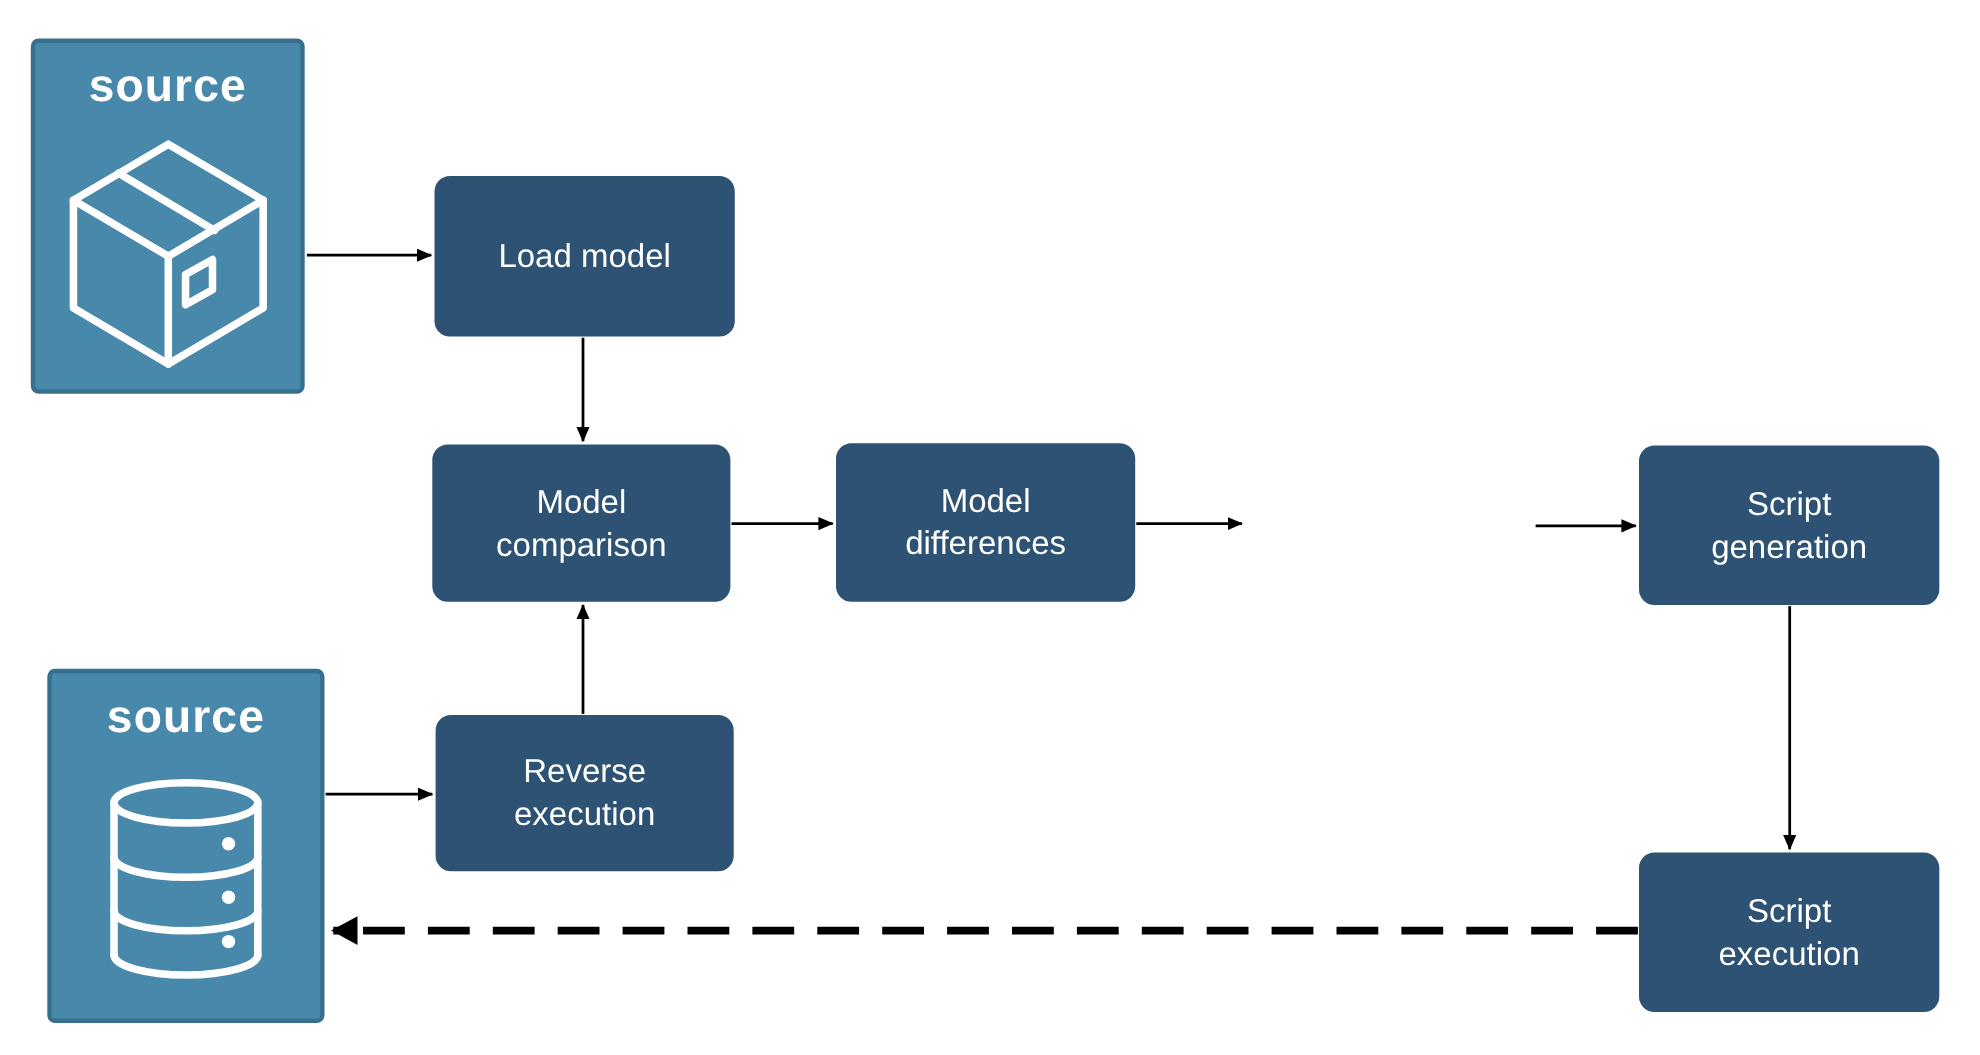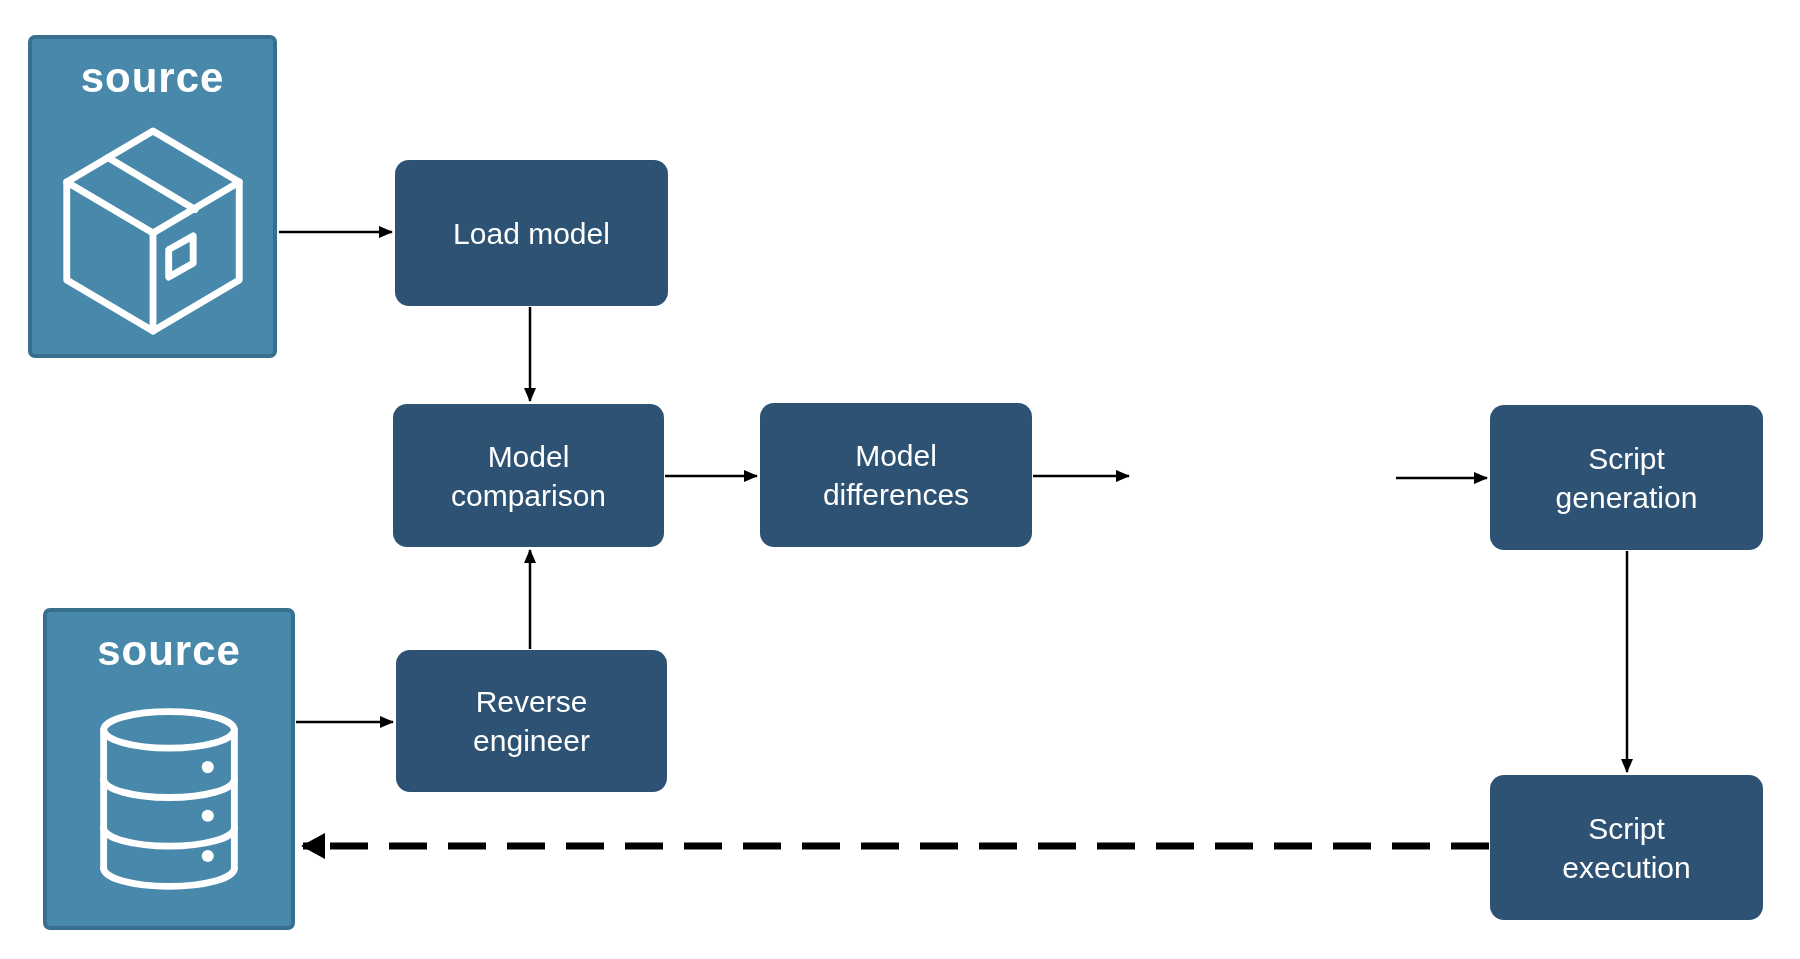--- a/index.html
+++ b/index.html
@@ -147,21 +147,21 @@
   </div>
 
 
   <div class="process" id="node-script-generation">
     <div class="process-label">Script
 generation</div>
   </div>
 
   <div class="process" id="node-reverse-engineer">
     <div class="process-label">Reverse
-engineer</div>
+execution</div>
   </div>
 
   <div class="process" id="node-script-execution">
     <div class="process-label">Script
 execution</div>
   </div>
 
 </div>
 
 </body></html>

